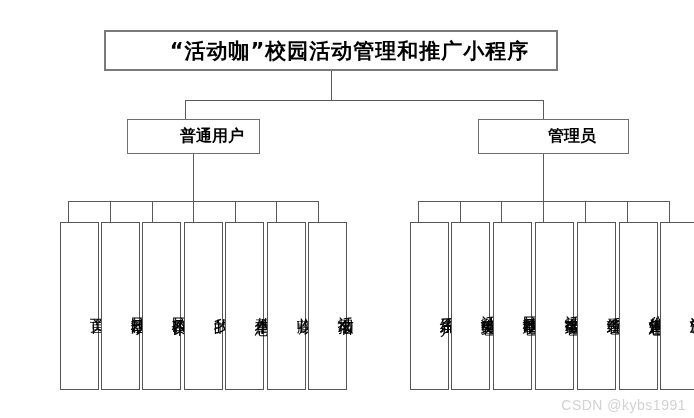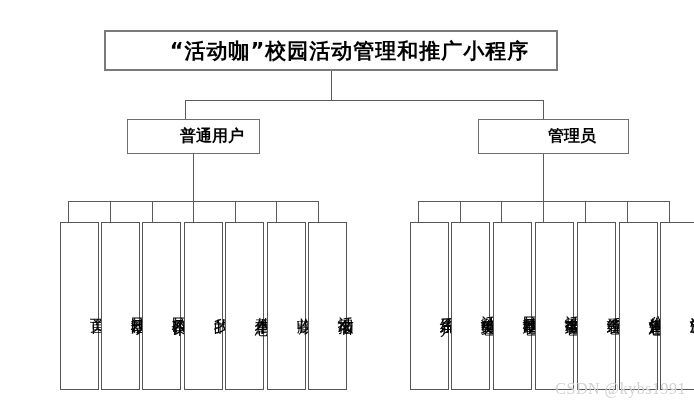--- a/index.html
+++ b/index.html
@@ -66,25 +66,25 @@
   .line{
     position:absolute;
     background:#5a5a5a;
   }
   .line.v{width:1px;}
   .line.h{height:1px;}
 
   
   #watermark{
     position:absolute;
-    right:8px;bottom:20px;
-    font-size:16px;
+    right:8px;bottom:5px;
+    font-size:14px;
     color:#d2d2d2;
     letter-spacing:0.5px;
-    font-family:Liberation Serif, serif;
+    font-family:Liberation Sans, sans-serif;
     white-space:nowrap;
   }
 </style>
 </head>
 <body>
 
 <div id="diagram">
 
   <div class="node root">
     <span class="label">“活动咖”校园活动管理和推广小程序</span>

